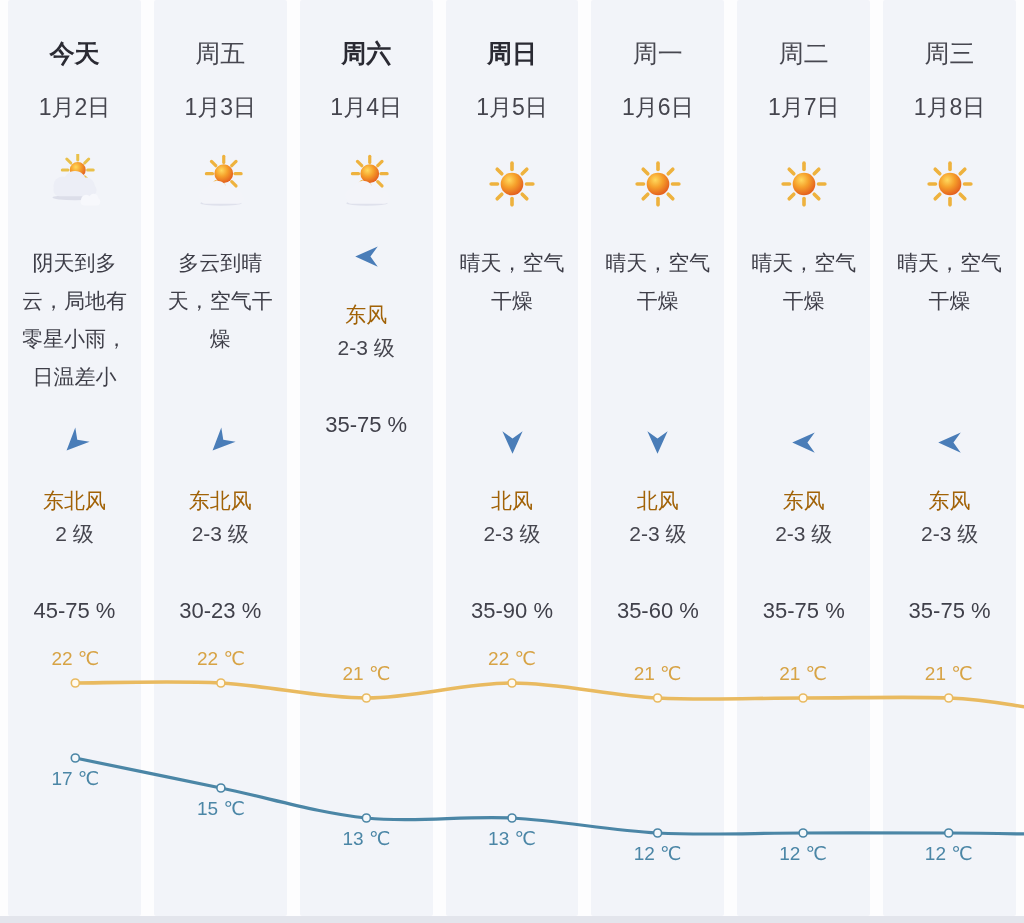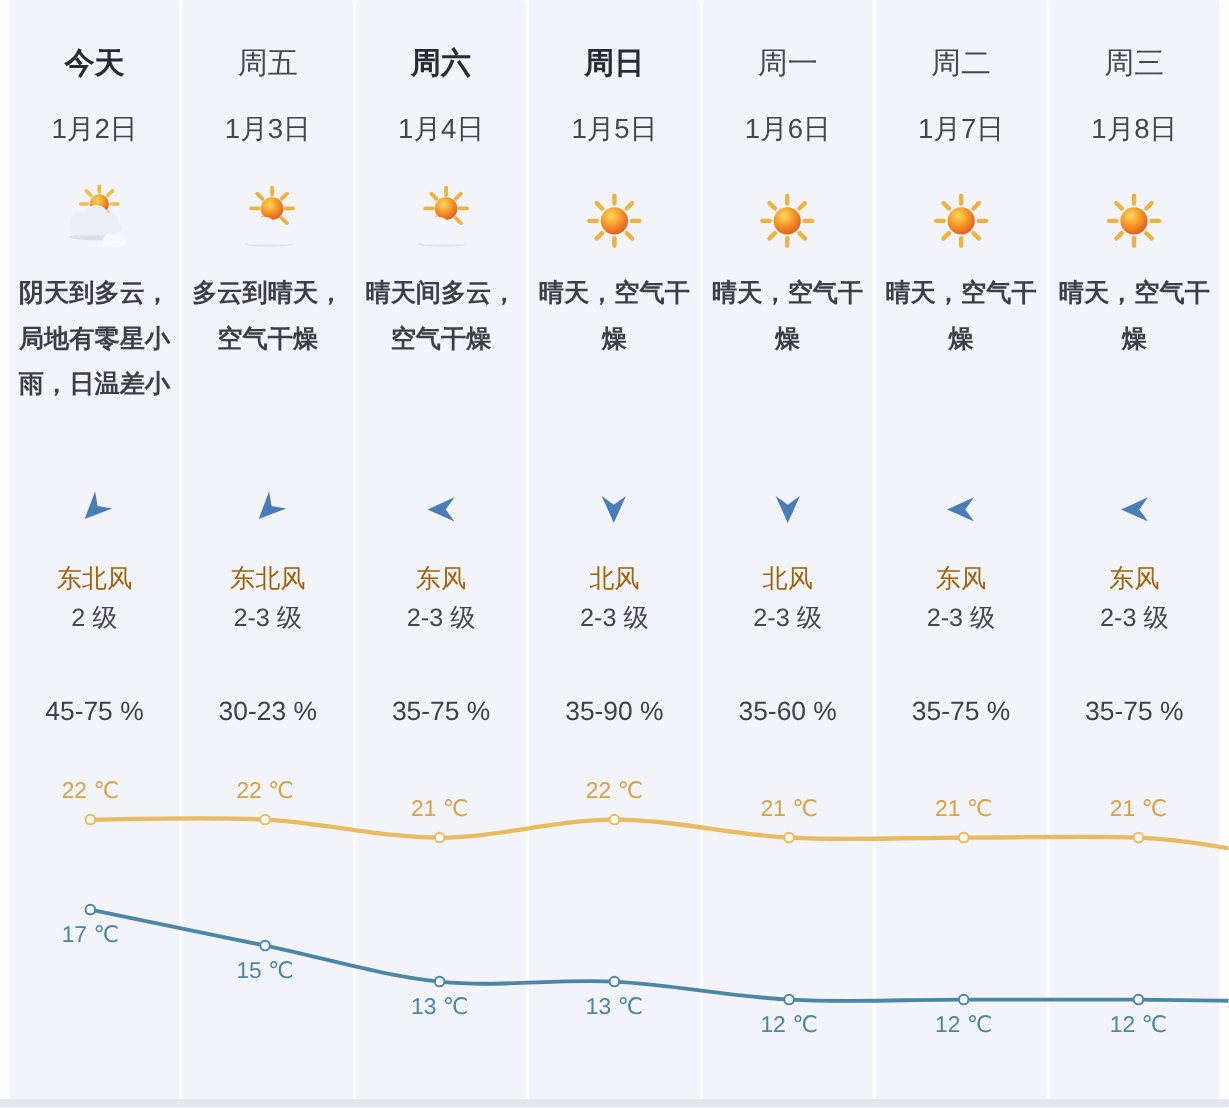--- a/index.html
+++ b/index.html
@@ -1,24 +1,24 @@
 <!DOCTYPE html>
 <html><head>
 <meta charset="utf-8">
 <style>
   html,body{margin:0;padding:0;background:#ffffff;}
   body{font-family:"Liberation Sans","DejaVu Sans",sans-serif;}
   .board{position:relative;width:1024px;height:923px;background:#fdfdfe;overflow:hidden;}
-  .columns{position:absolute;left:0;top:0;width:1024px;height:916px;display:flex;gap:3px;padding:0 8px;box-sizing:border-box;}
+  .columns{position:absolute;left:0;top:0;width:1024px;height:916px;display:flex;gap:13px;padding:0 8px;box-sizing:border-box;}
   .col{flex:1 1 0;background:#f2f4f9;display:flex;flex-direction:column;align-items:center;border-radius:2px;}
   .dayname{margin-top:36px;height:34px;line-height:34px;font-size:25px;color:#474750;}
   .col.bold .dayname{font-weight:700;color:#2a2a33;}
   .date{margin-top:20px;height:34px;line-height:34px;font-size:23px;color:#45454e;}
   .iconbox{margin-top:28px;height:64px;display:flex;align-items:center;justify-content:center;}
-  .desc{margin-top:10px;height:158px;font-size:21px;line-height:38px;color:#3e3e48;text-align:center;padding:0 5px;box-sizing:border-box;word-break:break-all;font-weight:bold;}
+  .desc{margin-top:28px;height:158px;font-size:21px;line-height:38px;color:#3e3e48;text-align:center;padding:0 5px;box-sizing:border-box;word-break:break-all;}
   .arrowbox{margin-top:22px;height:36px;display:flex;align-items:center;justify-content:center;}
   .arrowbox svg{display:block;}
   .windname{margin-top:26px;height:30px;line-height:30px;font-size:21px;color:#a16207;}
   .windlevel{height:36px;line-height:36px;font-size:21px;color:#45454e;}
   .humidity{margin-top:42px;height:34px;line-height:34px;font-size:22px;color:#40404a;}
   .chart{position:absolute;left:0;top:620px;pointer-events:none;}
   .chart text{font-family:"Liberation Sans","DejaVu Sans",sans-serif;font-size:19px;}
   .bottom-strip{position:absolute;left:0;bottom:0;width:1024px;height:7px;background:#e3e5ec;}
   .hidden-defs{position:absolute;width:0;height:0;}
 </style>
@@ -128,21 +128,20 @@
       <ellipse cx="33" cy="52.5" rx="22" ry="2.6" fill="#dfe1ec"></ellipse>
       <g fill="#f3f4f9">
               <circle cx="18" cy="44" r="8"></circle>
               <circle cx="29" cy="39.5" r="11"></circle>
               <circle cx="42" cy="42.5" r="9"></circle>
               <circle cx="50" cy="46" r="6.5"></circle>
               <rect x="11" y="42" width="46" height="11" rx="5.5"></rect>
             </g>
           </svg>
         </div>
-    <div class="desc">晴天间多云，空气干燥</div>
     <div class="arrowbox">
           <svg width="27" height="27" viewBox="0 0 24 24" style="transform:rotate(180deg)">
       <path d="M2 3 L22 12 L2 21 L8.5 12 Z" fill="#4a7db8"></path>
           </svg>
         </div>
     <div class="windname">东风</div>
     <div class="windlevel">2-3 级</div>
     <div class="humidity">35-75 %</div>
   </div>
 

